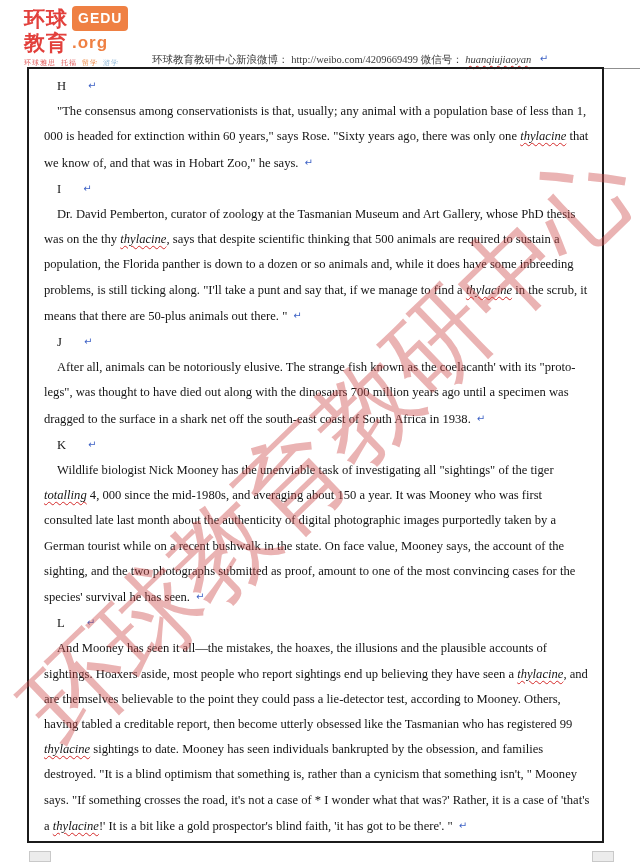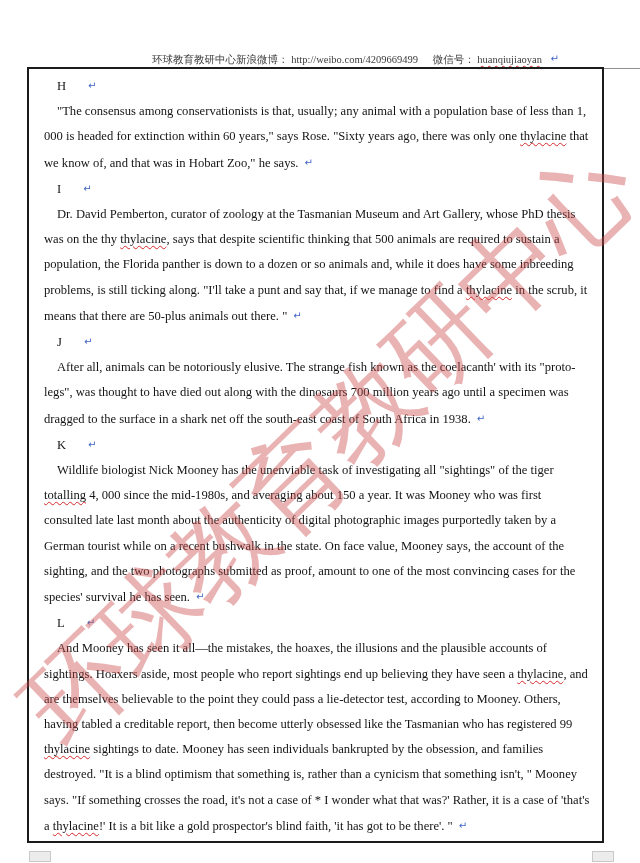--- a/index.html
+++ b/index.html
@@ -10,51 +10,62 @@
   .logo{position:absolute;left:24px;top:6px;font-family:"Liberation Sans","DejaVu Sans",sans-serif;}
   .logo-row{display:flex;align-items:center;gap:4px;line-height:23px;}
   .logo-cn{font-size:21px;font-weight:bold;color:var(--brand-red,#e2403c);letter-spacing:1px;}
   .logo-badge{background:var(--brand-orange,#ef8043);color:#fff;font-size:14px;font-weight:bold;
               padding:1px 6px;border-radius:4px;letter-spacing:1px;}
   .logo-org{color:var(--brand-orange,#ef8043);font-size:17px;font-weight:bold;letter-spacing:1px;}
   .tagline{margin-top:4px;font-size:7px;letter-spacing:1px;white-space:nowrap;}
   .tagline span{margin-right:5px;}
 
   .header-info{position:absolute;left:152px;top:53px;font-size:10.5px;color:#3c3c3c;white-space:nowrap;}
-  .header-info .sp{margin-left:12px;}
+  .header-info .sp{margin-left:0;}
   .header-rule{position:absolute;left:27px;right:0;top:68px;border-top:1.5px solid #8f8f8f;}
 
   
   .docbox{position:absolute;left:27px;top:67px;width:577px;height:776px;box-sizing:border-box;
           border:2px solid #1b1b1b;background:transparent;overflow:hidden;
           padding:4px 12px 0 15px;}
   .section-letter{font-size:12.6px;line-height:25.2px;padding-left:13px;}
   .section-letter .ltr{margin-right:16px;}
   .para{margin:0;font-size:12.6px;line-height:25.2px;text-indent:13px;}
   .pmark{color:var(--mark-blue,#3f63c6);font-size:10px;font-family:"DejaVu Sans",sans-serif;
          margin-left:6px;vertical-align:1px;}
   .squiggle{text-decoration-line:underline;text-decoration-style:wavy;
             text-decoration-color:var(--squiggle-red,#d42a2a);text-decoration-thickness:1px;
-            text-underline-offset:2px;}
+            text-underline-offset:2px;font-style:italic;}
 
   
   .watermark{position:absolute;left:330px;top:448px;transform:translate(-50%,-50%) rotate(-44deg);
              font-size:102px;white-space:nowrap;color:var(--watermark-pink,rgba(205,75,75,0.42));
              z-index:5;pointer-events:none;font-family:"DejaVu Serif",serif;letter-spacing:-2px;}
 
   
   .artifact{position:absolute;width:20px;height:9px;background:#ececec;border:1px solid #c9c9c9;top:851px;}
   .artifact.left{left:29px;}
   .artifact.right{left:592px;}
 </style>
 </head>
 <body>
 
 <div class="page">
 
+  <div class="logo">
+    <div class="logo-row">
+      <span class="logo-cn">环球</span>
+      <span class="logo-badge">GEDU</span>
+    </div>
+    <div class="logo-row">
+      <span class="logo-cn">教育</span>
+      <span class="logo-org">.org</span>
+    </div>
+    <div class="tagline"><span style="color: rgb(224, 85, 85);">环球雅思</span><span style="color: rgb(224, 85, 85);">托福</span><span style="color: rgb(238, 136, 68);">留学</span><span style="color: rgb(143, 184, 216);">游学</span></div>
+  </div>
 
   <div class="header-info">
     <span>环球教育教研中心新浪微博：</span>
     <span>http://weibo.com/4209669499</span>
     <span class="sp">微信号：</span>
     <span class="squiggle">huanqiujiaoyan</span>
     <span class="pmark">↵</span>
   </div>
 
   <div class="header-rule"></div>

